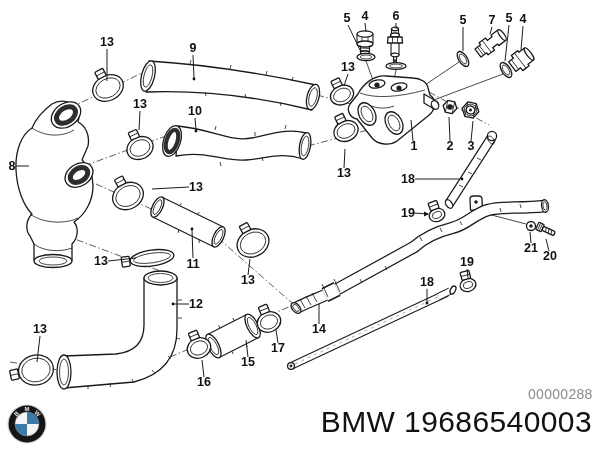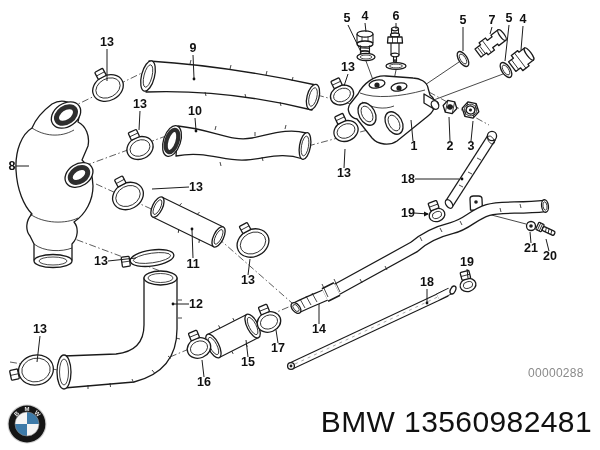--- a/index.html
+++ b/index.html
@@ -18,21 +18,21 @@
   .po{fill:none;stroke:#1a1a1a;stroke-width:12.5}
   .pc{fill:none;stroke:#fff;stroke-width:10}
   .so{fill:none;stroke:#1a1a1a;stroke-width:15.5}
   .sc{fill:none;stroke:#fff;stroke-width:12.5}
   .to{fill:none;stroke:#1a1a1a;stroke-width:7.5}
   .tc{fill:none;stroke:#fff;stroke-width:5.5}
   .ho{fill:none;stroke:#1a1a1a;stroke-width:10}
   .hc{fill:none;stroke:#fff;stroke-width:7.6}
   .caption{position:absolute;top:406px;right:8px;font-size:30px;letter-spacing:.4px;
            color:#111;white-space:nowrap;line-height:1.05;font-weight:400}
-  .watermark{position:absolute;left:528px;top:366px;font-size:12px;color:#8a8a8a;letter-spacing:.3px}
+  .watermark{position:absolute;left:528px;top:386px;font-size:14px;color:#8a8a8a;letter-spacing:.3px}
   #logo{position:absolute;left:7px;top:404px}
 </style>
 </head>
 <body>
 
 <div class="stage">
 
 <svg id="diagram" width="600" height="450" viewBox="0 0 600 450">
 
   <g>
@@ -409,16 +409,16 @@
     <text y="-12.6">M</text>
     <g transform="rotate(45)">
           <text y="-12.6">W</text>
         </g>
   </g>
 </svg>
 
 <div class="watermark">00000288</div>
 
 <div class="caption">
-  <span>BMW 13560982481</span>
+  <span>BMW 19686540003</span>
 </div>
 
 </div>
 
 </body></html>

